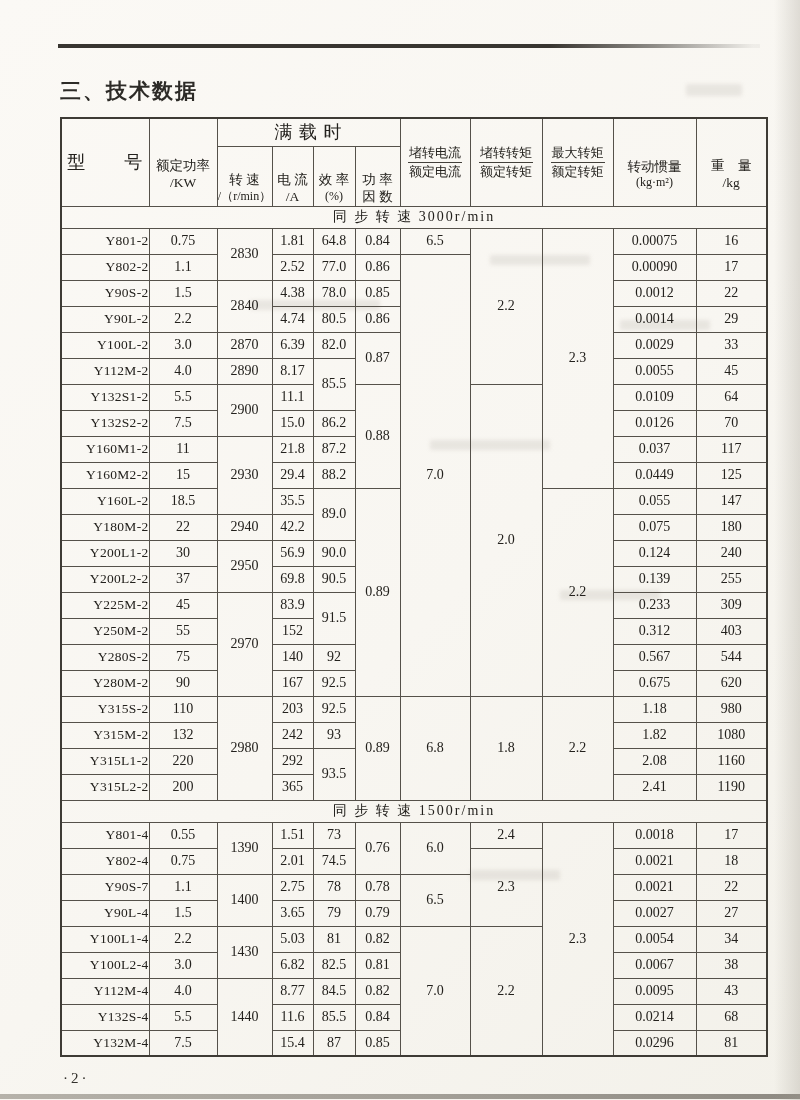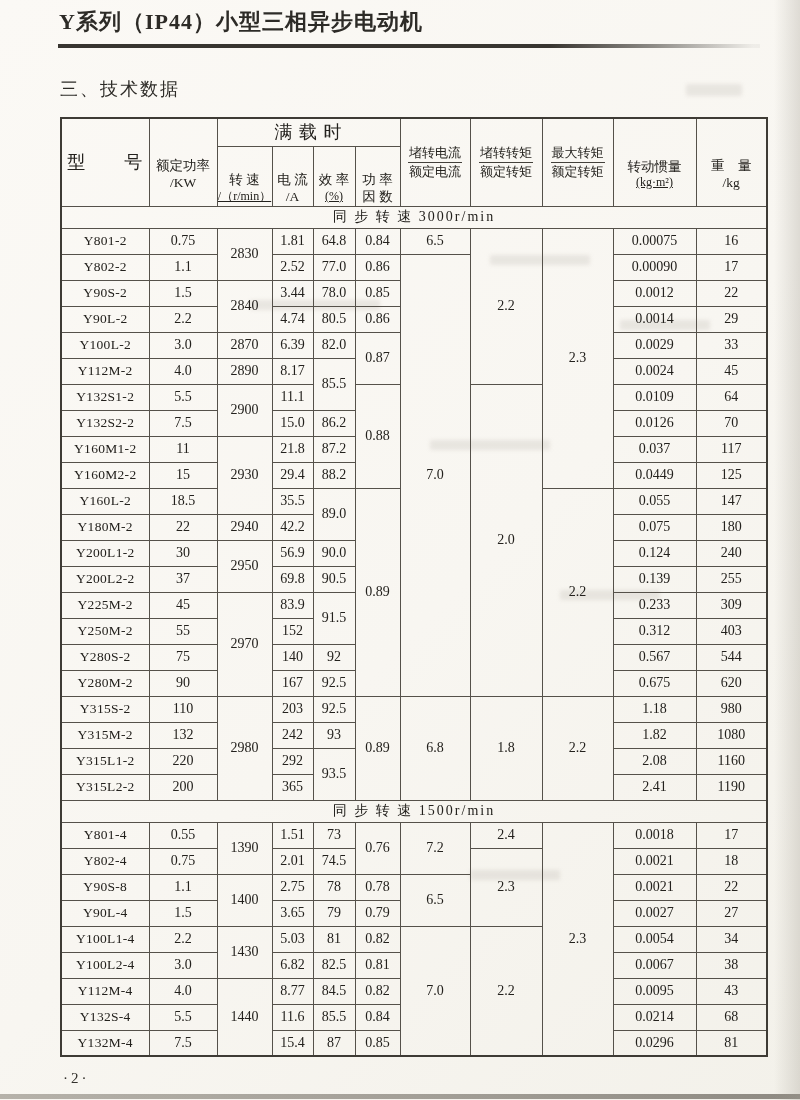--- a/index.html
+++ b/index.html
@@ -21,64 +21,63 @@
     position:absolute;left:59px;top:7px;
     font-size:22px;font-weight:bold;color:#2d2b27;letter-spacing:1px;
     white-space:nowrap;
   }
   .title-rule{
     position:absolute;left:58px;top:44px;width:702px;height:4px;
     background:linear-gradient(to right,#383530 0%,#383530 70%,rgba(56,53,48,0.55) 85%,rgba(56,53,48,0.05) 99%);
   }
   .section-heading{
     position:absolute;left:60px;top:77px;
-    font-size:18px;font-weight:normal;color:#2d2b27;letter-spacing:2px;
+    font-size:21px;font-weight:bold;color:#2d2b27;letter-spacing:2px;
   }
   .tech-table{
     position:absolute;left:60px;top:117px;width:708px;
     border-collapse:collapse;table-layout:fixed;
     font-family:"Liberation Serif",serif;color:#23211d;
     border:2px solid #3e3b35;
   }
   .tech-table th,.tech-table td{
     border:1px solid #55514a;padding:0;text-align:center;
     vertical-align:middle;font-weight:normal;overflow:hidden;
   }
   .tech-table thead tr.h1{height:28px;}
   .tech-table thead tr.h2{height:40px;}
   .th-main{font-size:18px;letter-spacing:1px;}
   .two-line{line-height:1.3;font-size:13.5px;margin-top:24px;}
-  .two-line .sub{font-size:12px;letter-spacing:0;text-decoration:underline;}
+  .two-line .sub{font-size:12px;letter-spacing:0;}
   .frac{font-size:13px;line-height:1.25;}
   .frac .num{display:inline-block;border-bottom:1px solid #44413b;padding:0 1px 1px 1px;}
   .frac .den{padding-top:1px;}
   .tech-table tbody tr{height:26px;}
   .tech-table tbody td{font-size:14px;}
   .tech-table tbody tr.section-row{height:22px;margin-top:8px;}
   .tech-table tbody tr.section-row td{font-size:14px;letter-spacing:2px;}
-  .tech-table td.model-cell{text-align:center;font-size:13.5px;letter-spacing:0.3px;}
+  .tech-table td.model-cell{text-align:right;font-size:13.5px;letter-spacing:0.3px;}
   .page-number{
     position:absolute;left:63px;top:1070px;
     font-size:15px;color:#33312c;letter-spacing:3px;
   }
   .bottom-edge{
     position:absolute;left:0;top:1094px;width:800px;height:5px;
     background:linear-gradient(to right,#b6b2aa 0%,#a29e96 55%,#8e8a82 100%);
   }
   .ghost{
     position:absolute;background:rgba(124,118,106,0.13);
     filter:blur(2px);border-radius:2px;pointer-events:none;
   }
 </style>
 </head>
 <body>
 
 <div class="page">
 
-  <div class="doc-title">Y系列（IP44）小型三相异步电动机</div>
   <div class="title-rule"></div>
   <div class="section-heading">三、技术数据</div>
 
   <div class="ghost" style="left:686px;top:84px;width:56px;height:12px;"></div>
   <div class="ghost" style="left:490px;top:255px;width:100px;height:10px;"></div>
   <div class="ghost" style="left:250px;top:300px;width:130px;height:10px;"></div>
   <div class="ghost" style="left:620px;top:320px;width:90px;height:10px;"></div>
   <div class="ghost" style="left:430px;top:440px;width:120px;height:10px;"></div>
   <div class="ghost" style="left:560px;top:590px;width:100px;height:10px;"></div>
   <div class="ghost" style="left:470px;top:870px;width:90px;height:10px;"></div>
@@ -189,21 +188,21 @@
           <td>77.0</td>
           <td>0.86</td>
           <td rowspan="17">7.0</td>
           <td>0.00090</td>
           <td>17</td>
         </tr>
         <tr>
           <td class="model-cell">Y90S-2</td>
           <td>1.5</td>
           <td rowspan="2">2840</td>
-          <td>3.44</td>
+          <td>4.38</td>
           <td>78.0</td>
           <td>0.85</td>
           <td>0.0012</td>
           <td>22</td>
         </tr>
         <tr>
           <td class="model-cell">Y90L-2</td>
           <td>2.2</td>
           <td>4.74</td>
           <td>80.5</td>
@@ -220,21 +219,21 @@
           <td rowspan="2">0.87</td>
           <td>0.0029</td>
           <td>33</td>
         </tr>
         <tr>
           <td class="model-cell">Y112M-2</td>
           <td>4.0</td>
           <td>2890</td>
           <td>8.17</td>
           <td rowspan="2">85.5</td>
-          <td>0.0024</td>
+          <td>0.0055</td>
           <td>45</td>
         </tr>
         <tr>
           <td class="model-cell">Y132S1-2</td>
           <td>5.5</td>
           <td rowspan="2">2900</td>
           <td>11.1</td>
           <td rowspan="4">0.88</td>
           <td rowspan="12">2.0</td>
           <td>0.0109</td>
@@ -371,37 +370,37 @@
         <tr class="section-row">
           <td colspan="11">同 步 转 速   1500r/min</td>
         </tr>
         <tr>
           <td class="model-cell">Y801-4</td>
           <td>0.55</td>
           <td rowspan="2">1390</td>
           <td>1.51</td>
           <td>73</td>
           <td rowspan="2">0.76</td>
-          <td rowspan="2">7.2</td>
+          <td rowspan="2">6.0</td>
           <td>2.4</td>
           <td rowspan="9">2.3</td>
           <td>0.0018</td>
           <td>17</td>
         </tr>
         <tr>
           <td class="model-cell">Y802-4</td>
           <td>0.75</td>
           <td>2.01</td>
           <td>74.5</td>
           <td rowspan="3">2.3</td>
           <td>0.0021</td>
           <td>18</td>
         </tr>
         <tr>
-          <td class="model-cell">Y90S-8</td>
+          <td class="model-cell">Y90S-7</td>
           <td>1.1</td>
           <td rowspan="2">1400</td>
           <td>2.75</td>
           <td>78</td>
           <td>0.78</td>
           <td rowspan="2">6.5</td>
           <td>0.0021</td>
           <td>22</td>
         </tr>
         <tr>

